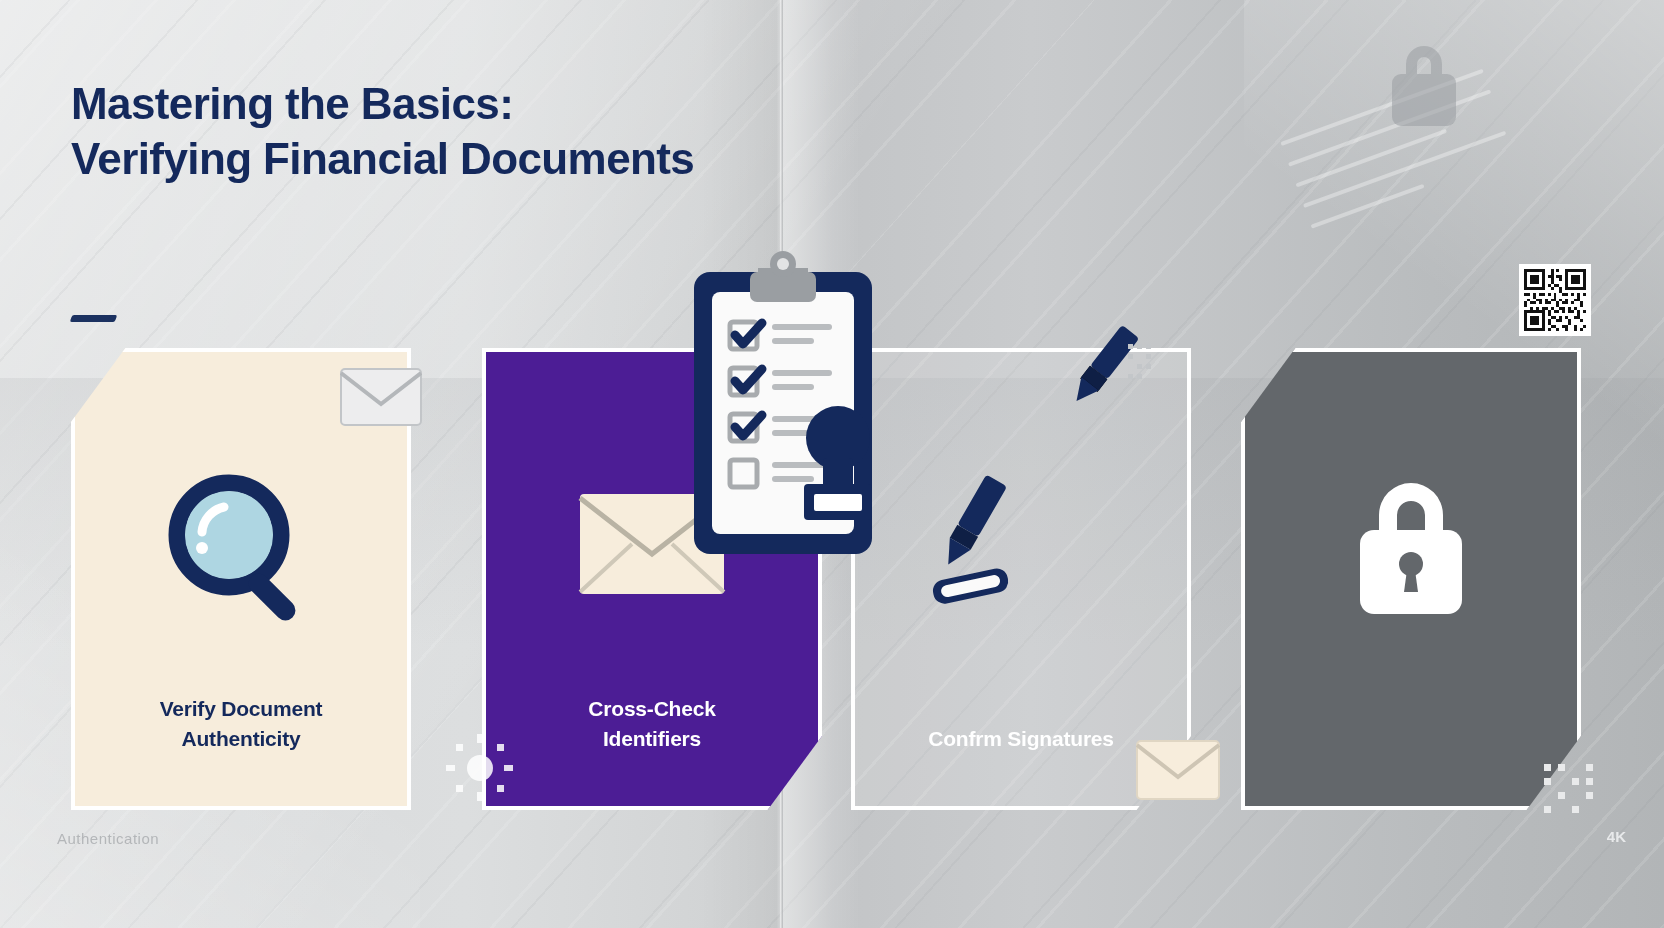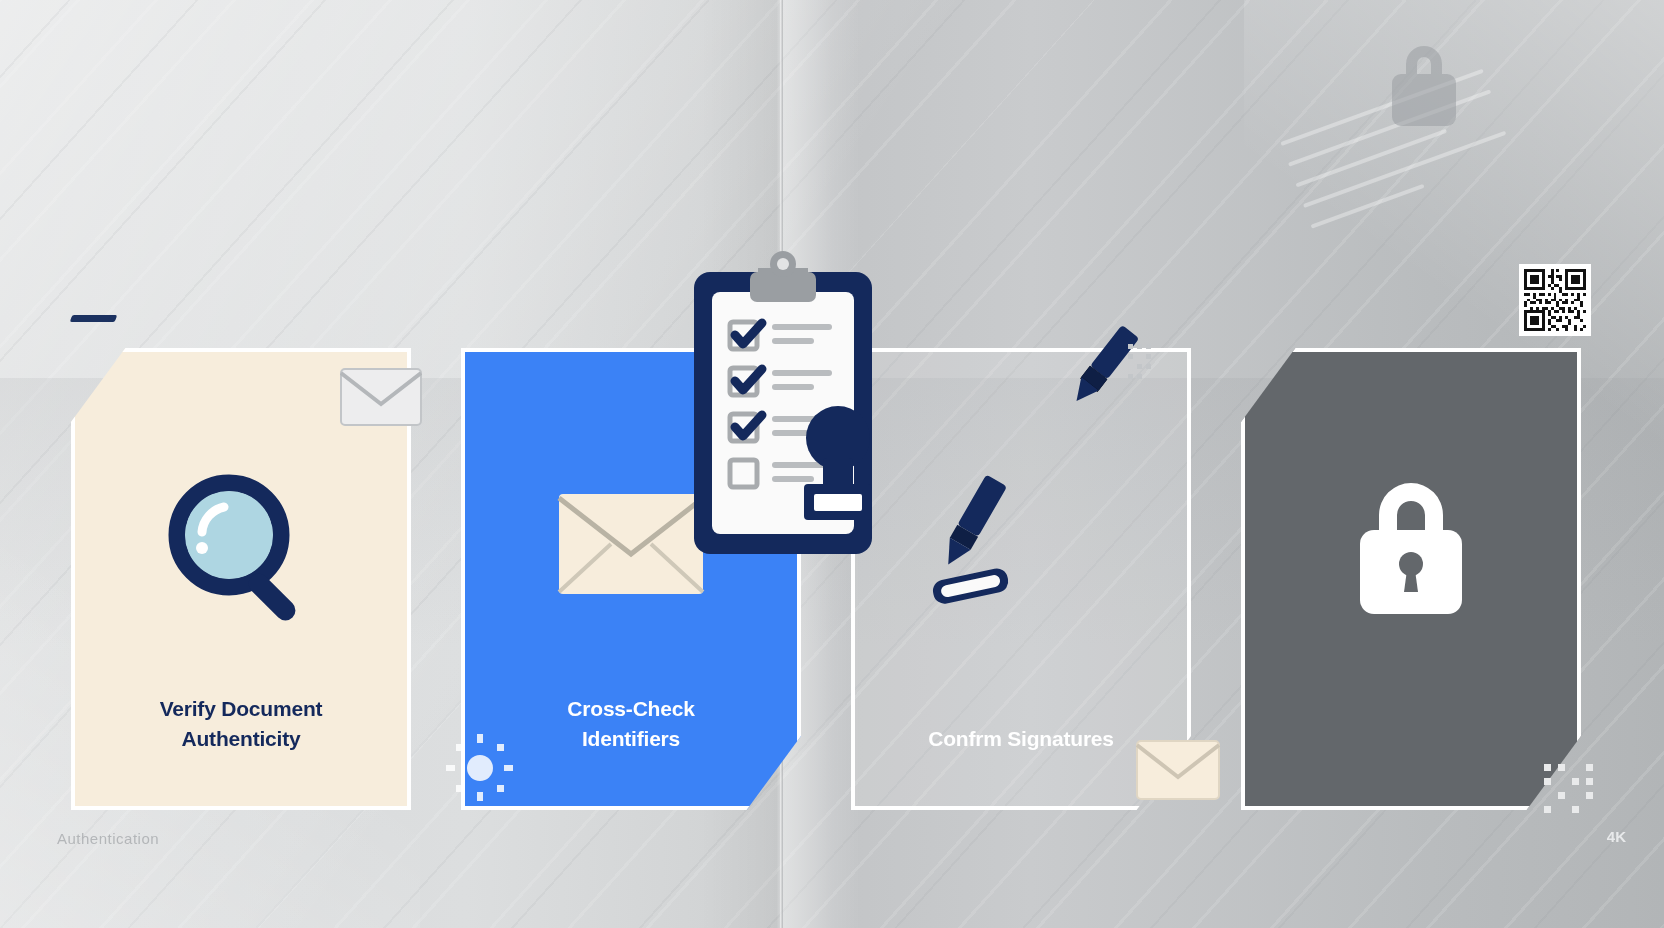--- a/index.html
+++ b/index.html
@@ -77,21 +77,21 @@
   #cards { position:absolute; left:0; top:348px; width:1467px; height:470px; }
   .card {
     position:absolute; top:0; width:340px; height:462px;
     border:4px solid #ffffff;
     clip-path:polygon(0 0, 100% 0, 100% 84%, 84% 100%, 0 100%);
     display:flex; flex-direction:column;
     align-items:center; justify-content:flex-end;
     padding-bottom:52px;
   }
   .card.c1 { left:71px;   background:#f7eddc; clip-path:polygon(16% 0, 100% 0, 100% 100%, 0 100%, 0 16%); }
-  .card.c2 { left:461px;  background:#3b82f6; }
+  .card.c2 { left:482px;  background:#4c1d95; }
   .card.c3 { left:851px;  background:rgba(255,255,255,.12); border-color:#ffffff; }
   .card.c4 { left:1241px; background:#63676b; clip-path:polygon(16% 0, 100% 0, 100% 84%, 84% 100%, 0 100%, 0 16%); }
 
   .card-label {
     font-size:21px; font-weight:700; line-height:30px;
     text-align:center; letter-spacing:-.2px;
   }
   .c1 .card-label { color:#14295c; }
   .c2 .card-label, .c3 .card-label, .c4 .card-label { color:#ffffff; }
 
@@ -151,20 +151,22 @@
   <div class="streaks"></div>
   <div class="streaks b"></div>
   <div class="band-mid"></div>
   <div class="wedge-tr"></div>
   <div class="wedge-bl"></div>
   <div class="fold-shadow"></div>
   <div class="fold"></div>
 </div>
 
 <h1 id="heading">
+  <span class="ln">Mastering the Basics:</span>
+  <span class="ln">Verifying Financial Documents</span>
 </h1>
 <div id="dash"></div>
 
 <div id="doc-tr">
   <div class="l" style="left:30px; top:130px; width:215px;"></div>
   <div class="l" style="left:30px; top:152px; width:215px;"></div>
   <div class="l" style="left:30px; top:174px; width:160px;"></div>
   <div class="l" style="left:30px; top:196px; width:215px;"></div>
   <div class="l" style="left:30px; top:218px; width:120px;"></div>
 </div>

